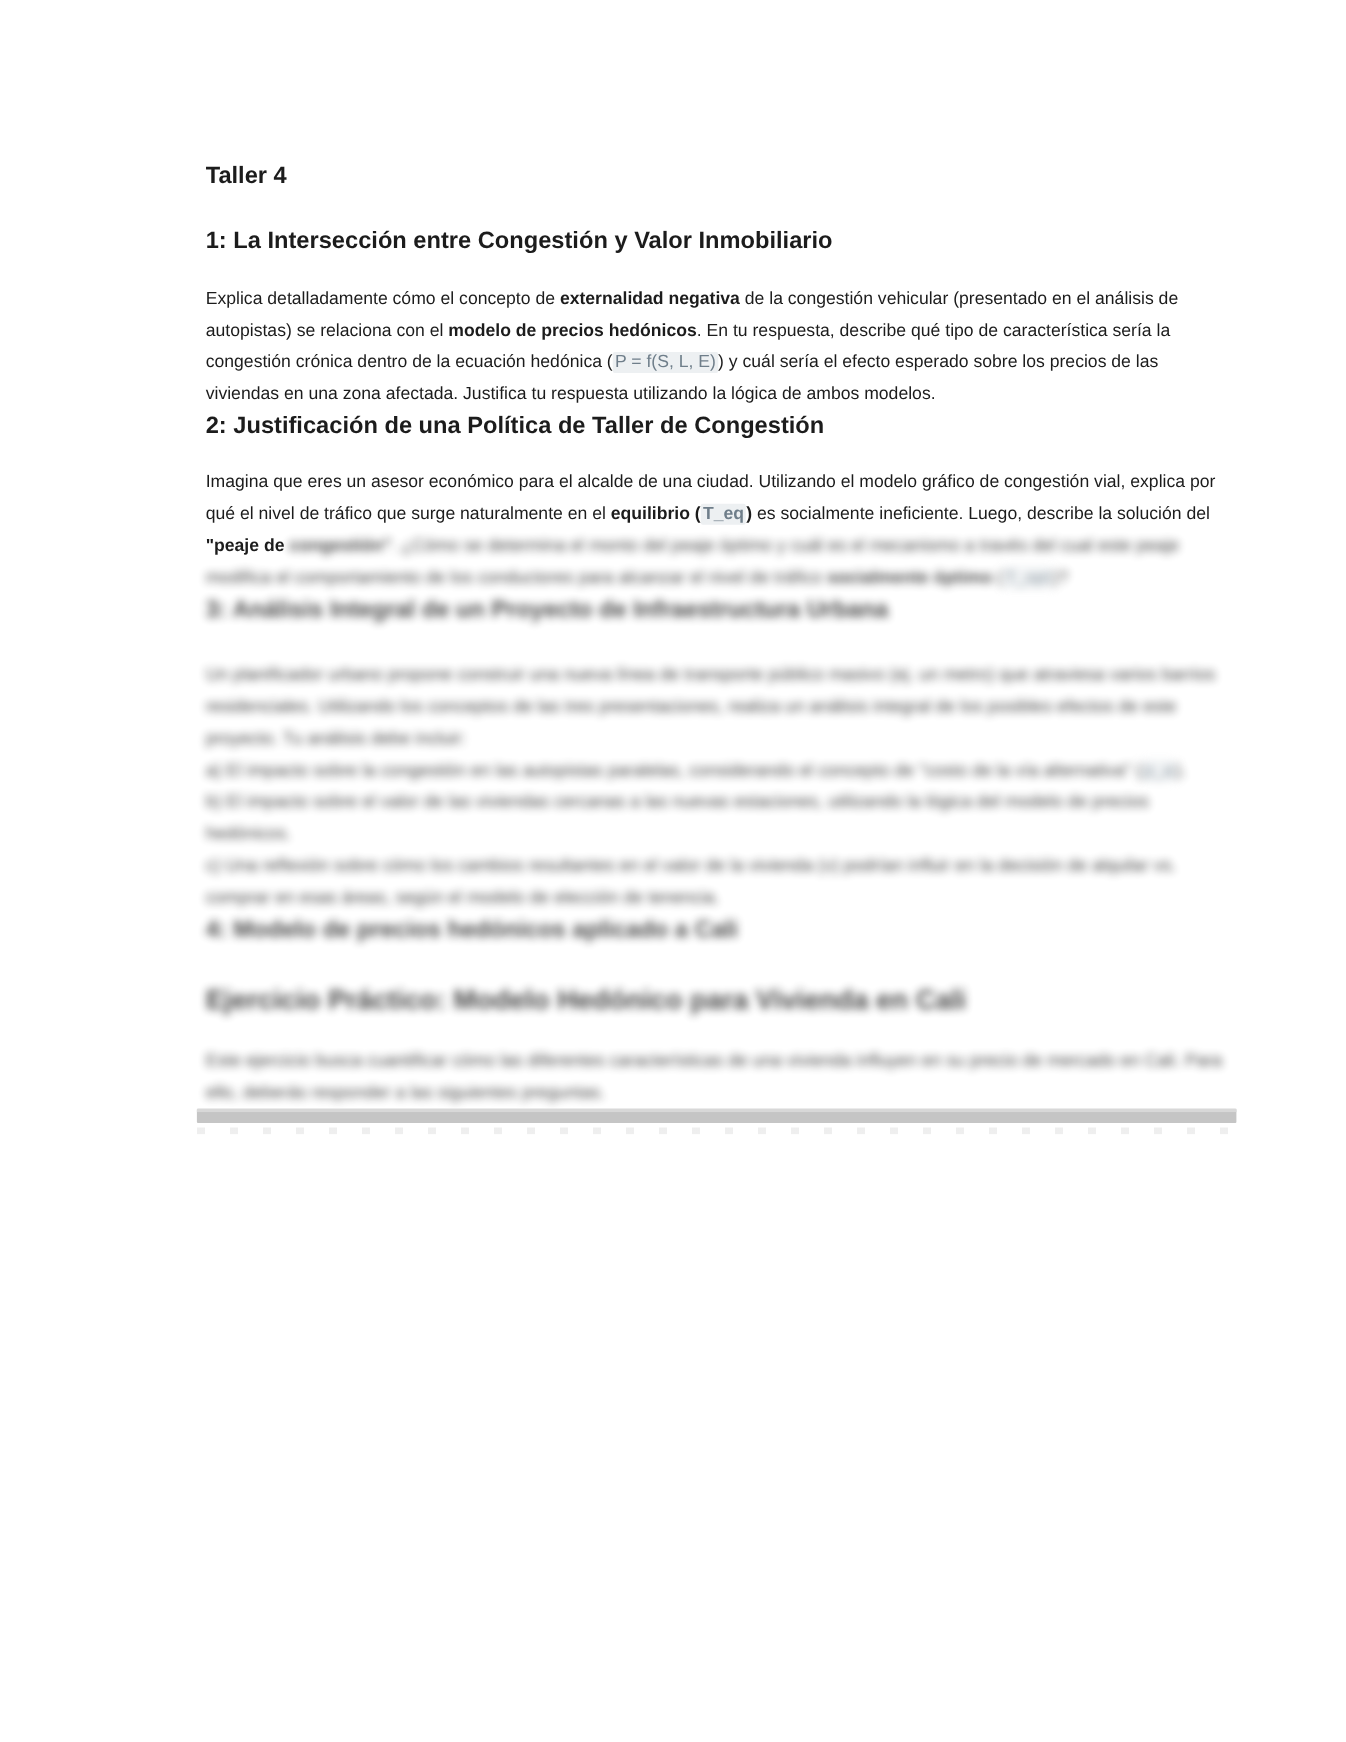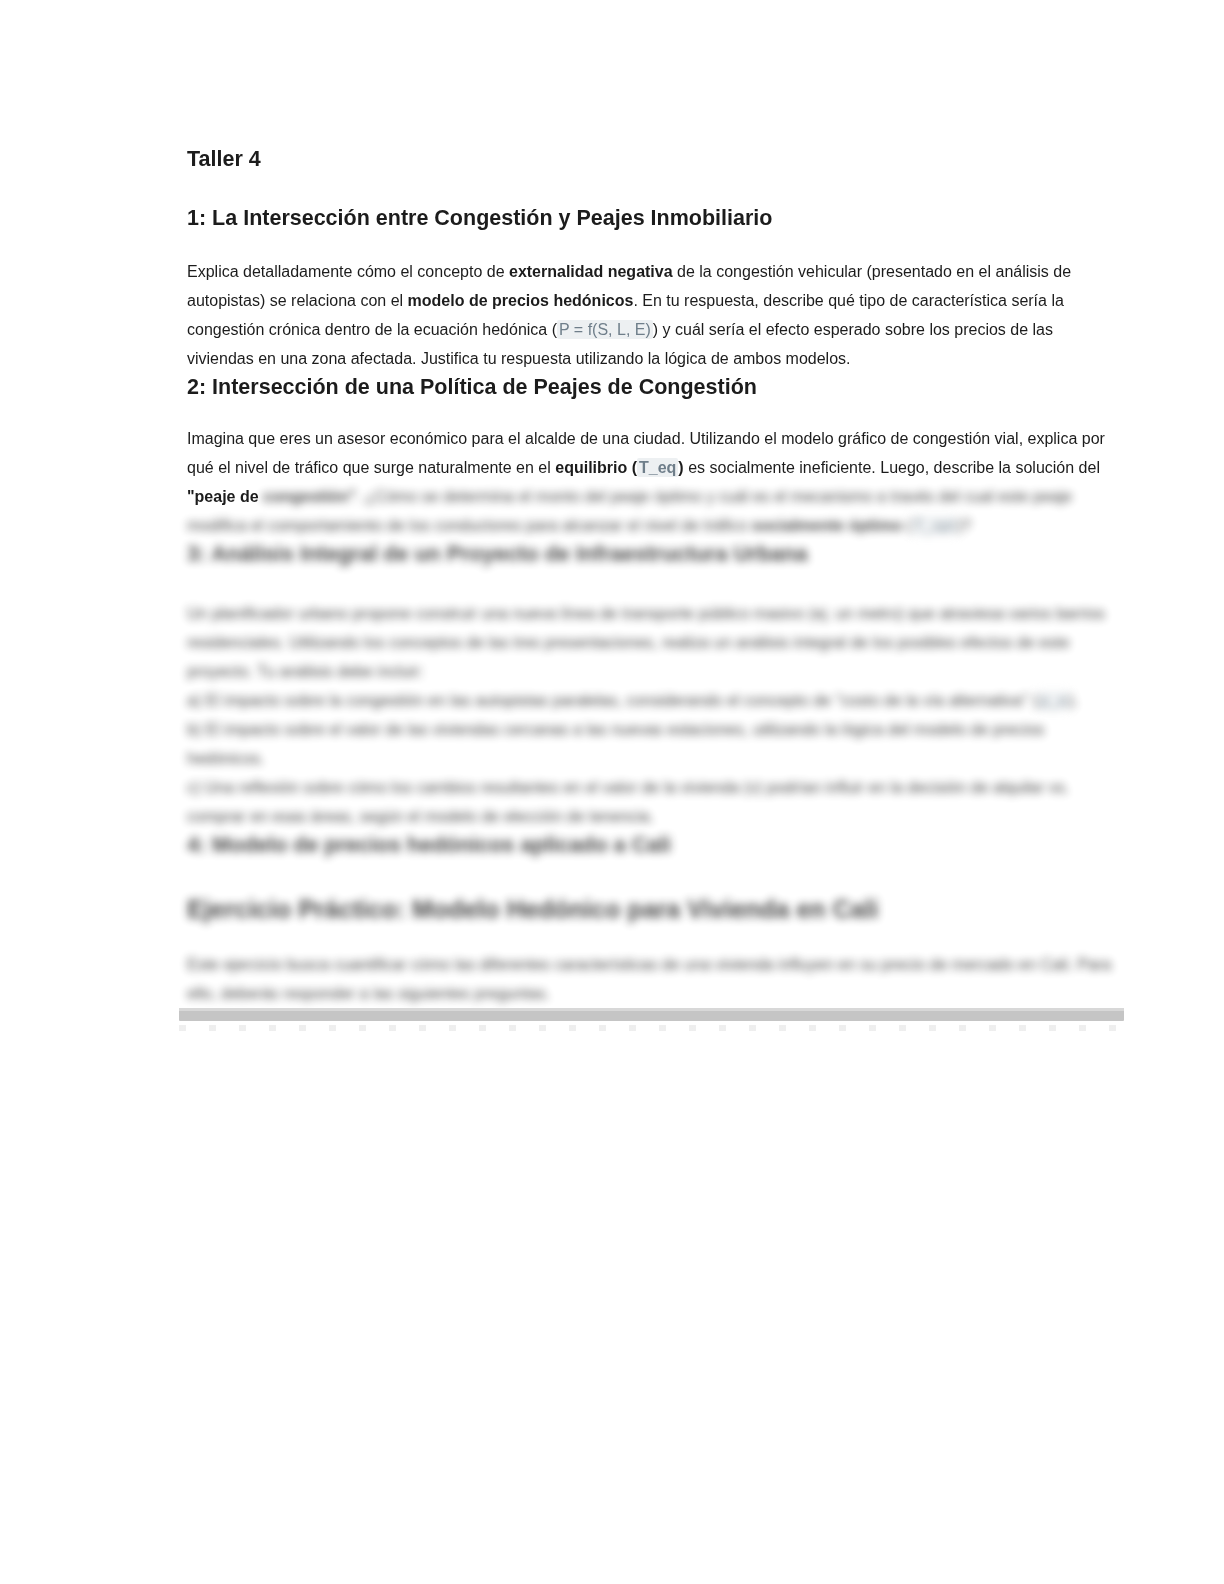--- a/index.html
+++ b/index.html
@@ -100,25 +100,25 @@
   }
 </style>
 </head>
 <body>
 
 <div class="canvas">
   <div class="page">
 
     <p class="doc-title">Taller 4</p>
 
-    <p class="h h1">1: La Intersección entre Congestión y Peajes Inmobiliario</p>
+    <p class="h h1">1: La Intersección entre Congestión y Valor Inmobiliario</p>
 
     <p class="body p1"><span>Explica detalladamente cómo el concepto de </span><b>externalidad negativa</b><span> de la congestión vehicular (presentado en el análisis de autopistas) se relaciona con el </span><b>modelo de precios hedónicos</b><span>. En tu respuesta, describe qué tipo de característica sería la congestión crónica dentro de la ecuación hedónica (</span><span class="chip">P = f(S, L, E)</span><span>) y cuál sería el efecto esperado sobre los precios de las viviendas en una zona afectada. Justifica tu respuesta utilizando la lógica de ambos modelos.</span></p>
 
-    <p class="h h2">2: Intersección de una Política de Peajes de Congestión</p>
+    <p class="h h2">2: Justificación de una Política de Taller de Congestión</p>
 
     <p class="body p2"><span>Imagina que eres un asesor económico para el alcalde de una ciudad. Utilizando el modelo gráfico de congestión vial, explica por qué el nivel de tráfico que surge naturalmente en el </span><b>equilibrio (</b><b class="chip">T_eq</b><b>)</b><span> es socialmente ineficiente. Luego, describe la solución del </span><b>"peaje de </b><span class="blur-inline"><b>congestión"</b><span>. ¿Cómo se determina el monto del peaje óptimo y cuál es el mecanismo a través del cual este peaje modifica el comportamiento de los conductores para alcanzar el nivel de tráfico </span><b>socialmente óptimo</b><span> (</span><span class="chip">T_opt</span><span>)?</span></span></p>
 
     <p class="h h3 blur">3: Análisis Integral de un Proyecto de Infraestructura Urbana</p>
 
     <p class="body p3 blur">Un planificador urbano propone construir una nueva línea de transporte público masivo (ej. un metro) que atraviesa varios barrios residenciales. Utilizando los conceptos de las tres presentaciones, realiza un análisis integral de los posibles efectos de este proyecto. Tu análisis debe incluir:</p>
 
     <p class="body pa blur"><span>a) El impacto sobre la congestión en las autopistas paralelas, considerando el concepto de "costo de la vía alternativa" (</span><span class="chip">p_a</span><span>).</span></p>
 
     <p class="body pb blur">b) El impacto sobre el valor de las viviendas cercanas a las nuevas estaciones, utilizando la lógica del modelo de precios hedónicos.</p>

